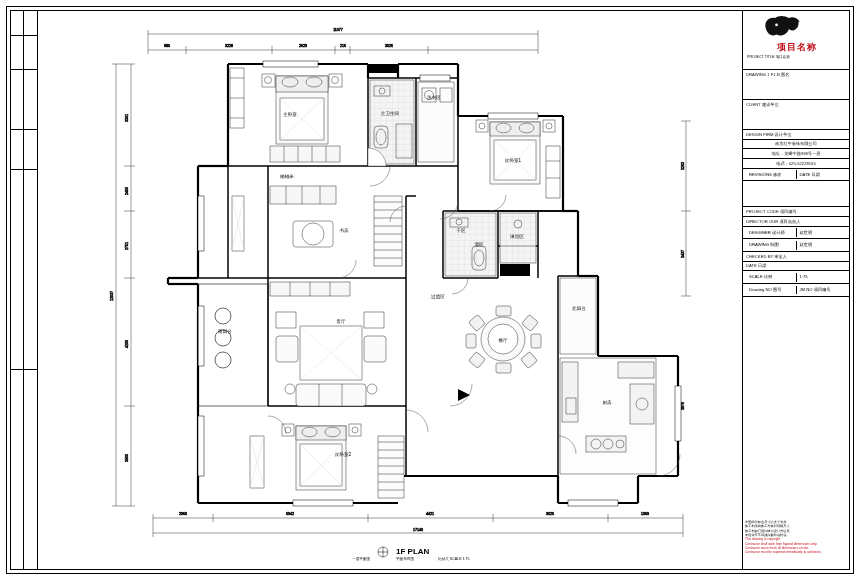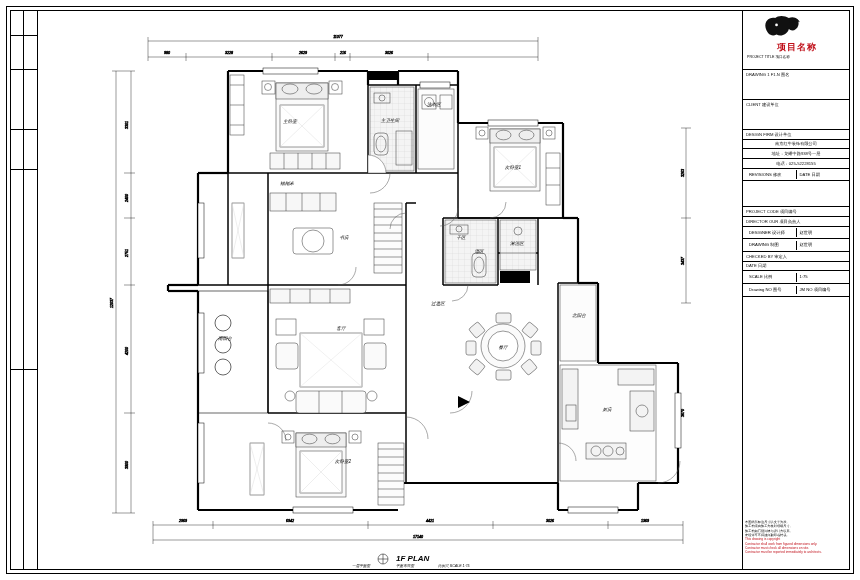--- a/index.html
+++ b/index.html
@@ -10,21 +10,21 @@
   .frame-outer{position:absolute;left:6px;top:6px;width:848px;height:568px;border:1px solid #000;box-sizing:border-box;}
   .frame-inner{position:absolute;left:10px;top:10px;width:840px;height:560px;border:1px solid #000;box-sizing:border-box;}
 
   
   .tick-col{position:absolute;left:10px;top:10px;width:14px;height:560px;border-right:1px solid #000;box-sizing:border-box;}
   .tick-col div{position:absolute;left:0;width:14px;border-bottom:1px solid #000;box-sizing:border-box;font-size:3.4px;color:#000;text-align:center;line-height:1;padding-top:1px;}
   .tick-col2{position:absolute;left:24px;top:10px;width:14px;height:560px;border-right:1px solid #000;box-sizing:border-box;}
   .tick-col2 div{position:absolute;left:0;width:14px;border-bottom:1px solid #000;box-sizing:border-box;font-size:3.4px;color:#000;text-align:center;line-height:1;padding-top:1px;}
 
   
-  .draw{position:absolute;left:38px;top:13px;width:700px;height:558px;font-style:italic;}
+  .draw{position:absolute;left:38px;top:6px;width:700px;height:558px;}
 
   
   .title-block{position:absolute;left:742px;top:11px;width:107px;height:558px;border-left:1px solid #000;box-sizing:border-box;background:#fff;}
   .tb-logo{position:relative;height:58px;border-bottom:1px solid #000;}
   .tb-row{position:relative;border-bottom:1px solid #000;font-size:4.2px;color:#000;padding:1.5px 3px;line-height:1.35;min-height:8px;box-sizing:border-box;}
   .tb-row .lbl{color:#111;}
   .tb-row .val{color:#111;}
   .tb-red{color:#c0101a;}
   .tb-tall{min-height:30px;}
   .tb-split{display:flex;}

